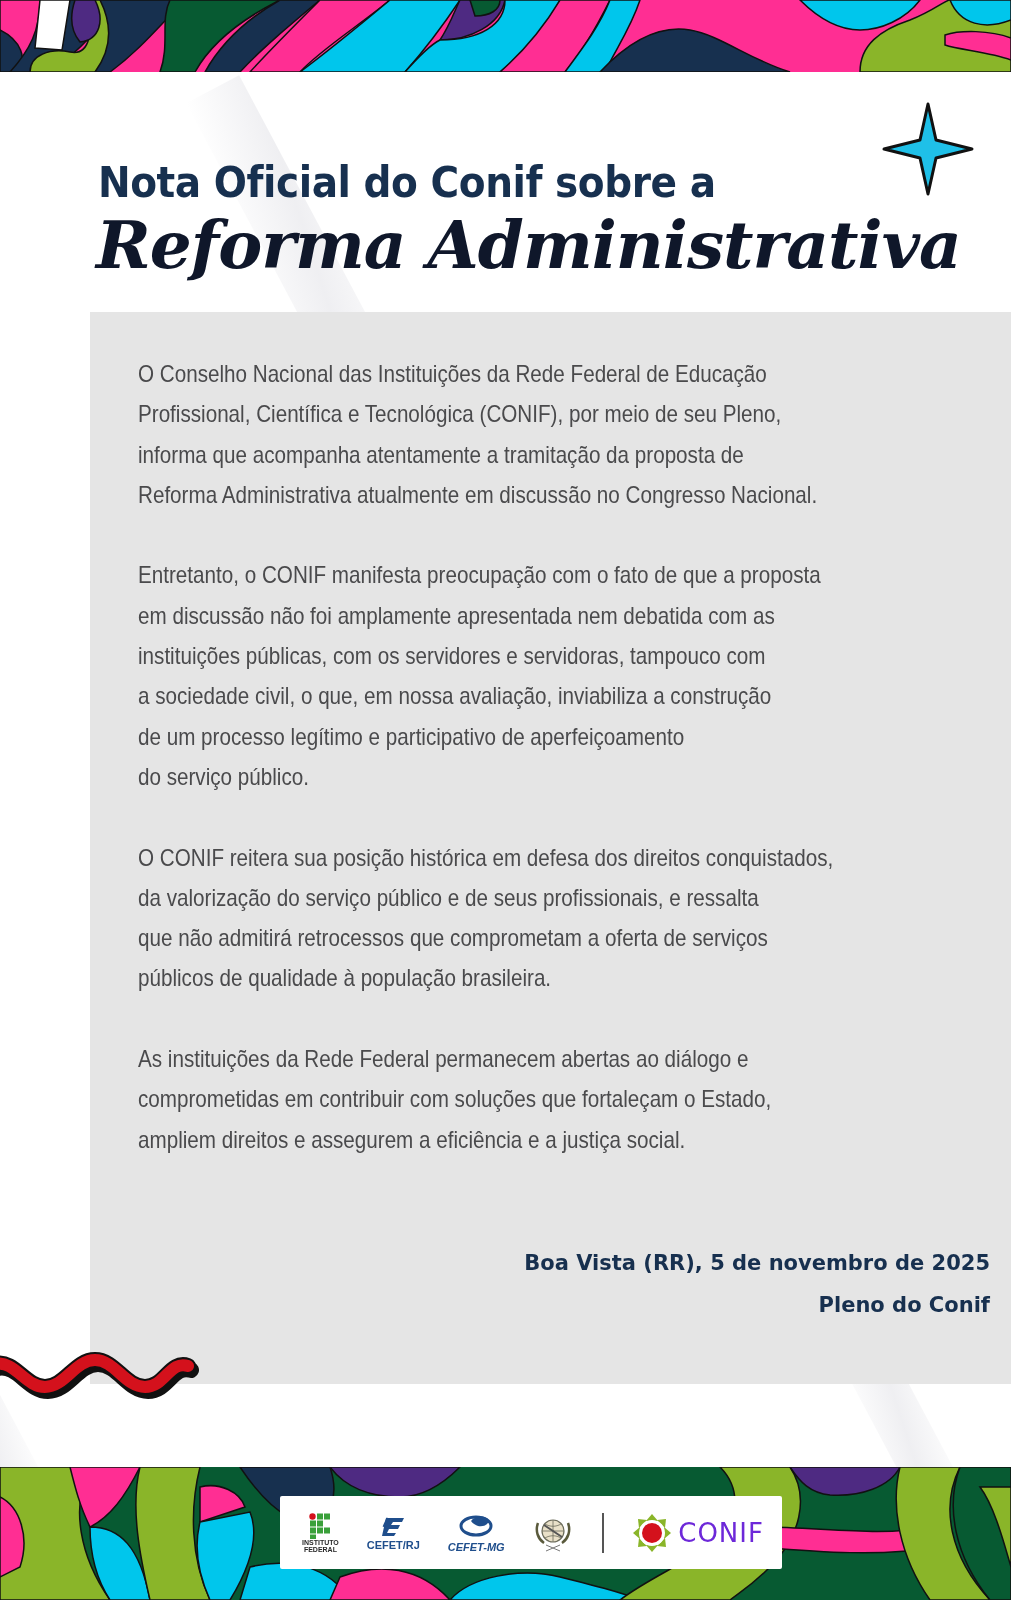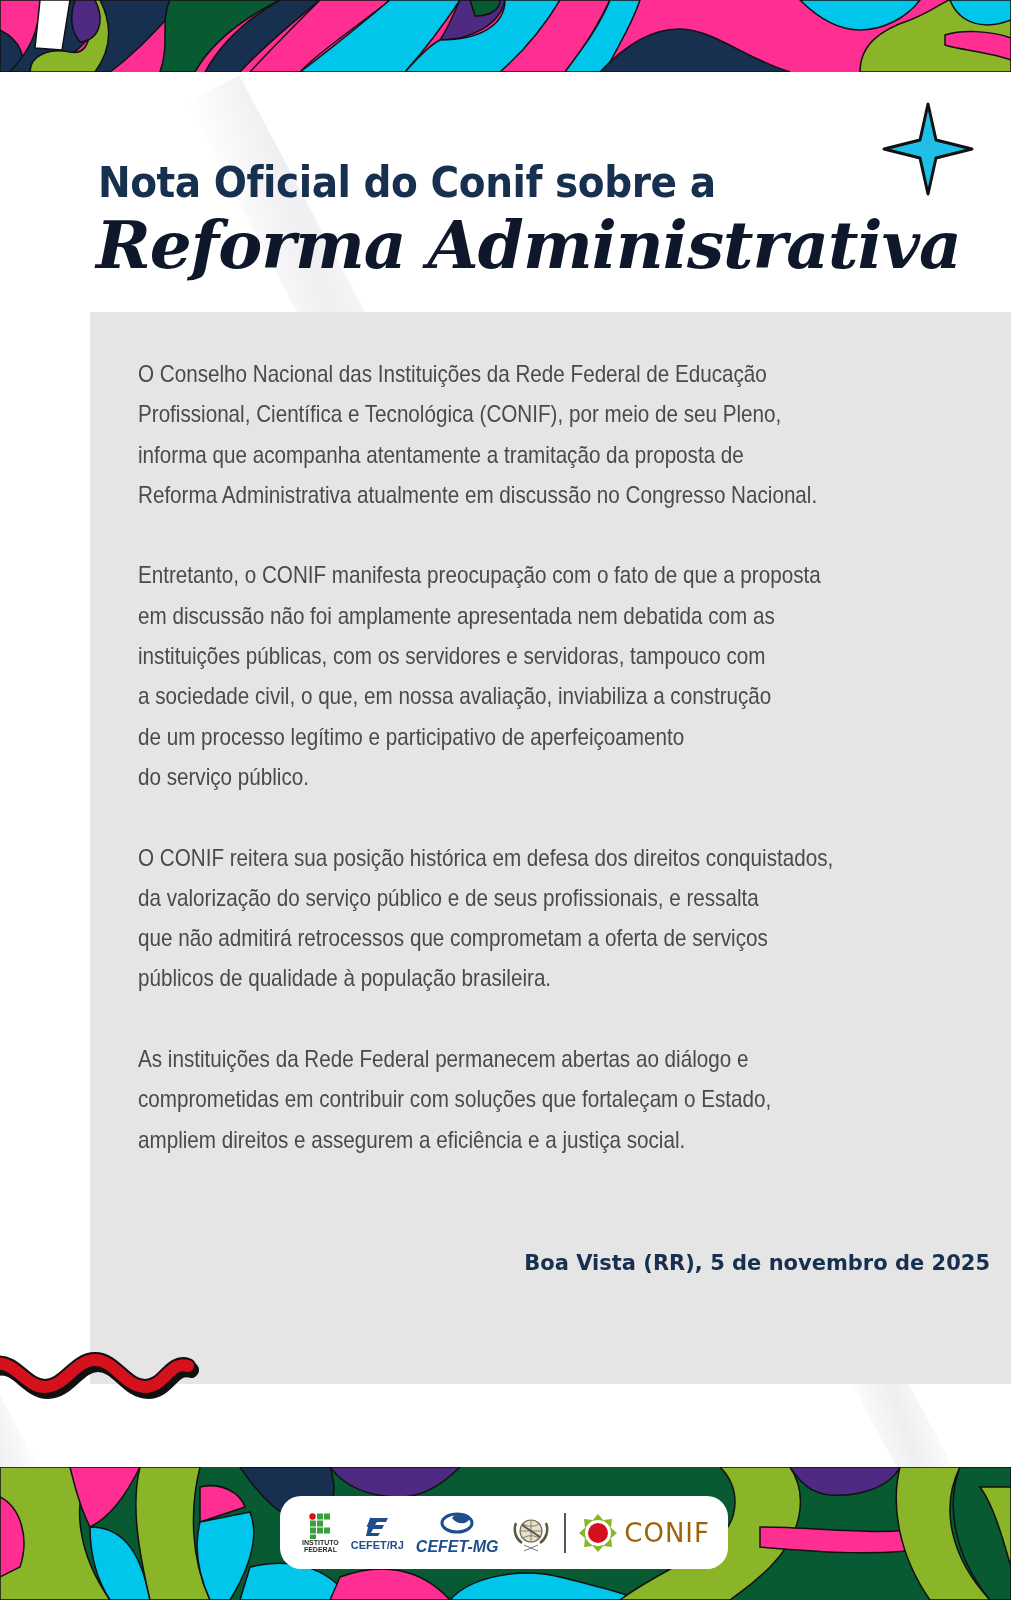--- a/index.html
+++ b/index.html
@@ -46,32 +46,32 @@
   .signature {
     position: absolute; right: 38px; top: 930px; text-align: right;
     font-family: "DejaVu Sans", sans-serif; font-weight: bold;
     font-size: 21px; color: #17304f; line-height: 42px;
   }
   .signature .ln { display: block; white-space: nowrap; }
 
   .squiggle { position: absolute; left: 0; top: 1342px; width: 200px; height: 60px; }
 
   .logo-bar {
-    position: absolute; left: 280px; top: 1496px; width: 448px; height: 73px;
-    background: #ffffff; border-radius: 21px;
+    position: absolute; left: 280px; top: 1496px; width: 502px; height: 73px;
+    background: #ffffff; border-radius: 2px;
     display: flex; align-items: center; justify-content: space-between;
     padding: 0 18px 0 22px;
   }
   .logo { display: flex; flex-direction: column; align-items: center; justify-content: center; }
   .logo-caption { font-family: "Liberation Sans", sans-serif; font-weight: bold; color: #2a2a2a; font-size: 7px; line-height: 7px; text-align: center; }
   .cefetrj-text { font-family: "Liberation Sans", sans-serif; font-weight: bold; font-size: 11px; color: #1f4e8c; margin-top: 2px; }
-  .cefetmg-text { font-family: "Liberation Sans", sans-serif; font-weight: bold; font-style: italic; font-size: 16px; color: #1f4e8c; margin-top: 4px; }
+  .cefetmg-text { font-family: "Liberation Sans", sans-serif; font-weight: bold; font-style: italic; font-size: 11px; color: #1f4e8c; margin-top: 4px; }
   .divider { width: 2px; height: 40px; background: #555; }
   .conif-logo { display: flex; align-items: center; gap: 6px; }
-  .conif-text { font-family: "DejaVu Sans", sans-serif; font-size: 26px; color: #a16207; letter-spacing: 1px; }
+  .conif-text { font-family: "DejaVu Sans", sans-serif; font-size: 26px; color: #6d28d9; letter-spacing: 1px; }
 </style>
 </head>
 <body>
 
 <div class="bg-streak" style="left:300px; top:60px; width:60px; height:500px;"></div>
 <div class="bg-streak" style="left:880px; top:1300px; width:50px; height:260px;"></div>
 <div class="bg-streak" style="left:-40px; top:1350px; width:60px; height:180px;"></div>
 
 <div class="banner top-banner">
   <svg width="1011" height="72" viewBox="0 0 1011 72">
@@ -131,20 +131,21 @@
     </div>
     <div class="para">
       <span class="ln">As instituições da Rede Federal permanecem abertas ao diálogo e</span>
       <span class="ln">comprometidas em contribuir com soluções que fortaleçam o Estado,</span>
       <span class="ln">ampliem direitos e assegurem a eficiência e a justiça social.</span>
     </div>
   </div>
 
   <div class="signature">
     <span class="ln">Boa Vista (RR), 5 de novembro de 2025</span>
+    <span class="ln">Pleno do Conif</span>
   </div>
 </div>
 
 <svg class="squiggle" viewBox="0 0 200 60">
   <path d="M-5 22 C15 18 25 45 45 45 C65 45 75 18 95 18 C115 18 125 45 145 45 C165 45 170 18 188 24" fill="none" stroke="#111" stroke-width="16" stroke-linecap="round" transform="translate(3,4)"></path>
   <path d="M-5 22 C15 18 25 45 45 45 C65 45 75 18 95 18 C115 18 125 45 145 45 C165 45 170 18 188 24" fill="none" stroke="#111" stroke-width="16" stroke-linecap="round"></path>
   <path d="M-5 22 C15 18 25 45 45 45 C65 45 75 18 95 18 C115 18 125 45 145 45 C165 45 170 18 188 24" fill="none" stroke="#d4111c" stroke-width="12" stroke-linecap="round"></path>
 </svg>
 
 <div class="banner bottom-banner">

